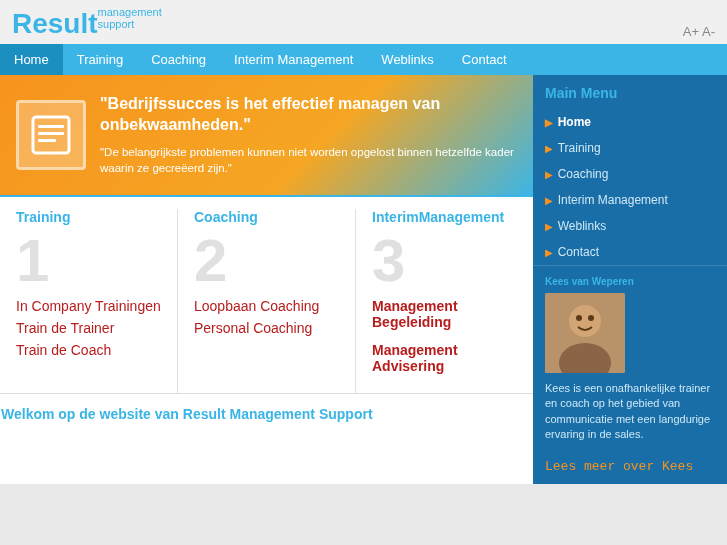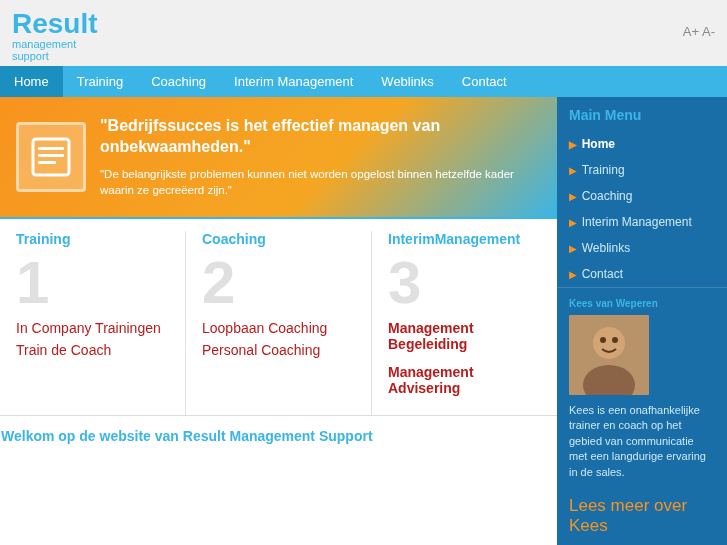--- a/index.html
+++ b/index.html
@@ -1,20 +1,20 @@
 <!DOCTYPE html>
 <html><head>
   <meta charset="utf-8">
   <style>
     * { margin: 0; padding: 0; box-sizing: border-box; }
     body { font-family: Arial, sans-serif; font-size: 13px; background: #e8e8e8; width: 727px; }
 
     
     #header { background: #f0f0f0; padding: 8px 12px 4px 12px; display: flex; align-items: flex-end; justify-content: space-between; }
-    #logo { display: flex; flex-direction: column; }
+    #logo { display: flex; flex-direction: row; }
     #logo-result { font-size: 28px; font-weight: bold; color: #555; }
     #logo-result span { color: #3ab5e6; }
     #logo-sub { font-size: 11px; color: #3ab5e6; margin-top: -2px; }
     #header-right { font-size: 13px; color: #888; align-self: flex-start; padding-top: 4px; margin-top: 12px; }
 
     
     #nav { background: #3ab5e6; display: flex; align-items: center; padding: 0; }
     .nav-item { padding: 8px 14px; color: #fff; font-size: 13px; cursor: pointer; display: inline-block; }
     .nav-item.active { background: #1a8fc0; }
 
@@ -38,34 +38,34 @@
     .section-col:last-child { border-right: none; }
     .section-title { font-size: 14px; font-weight: bold; color: #3ab5e6; margin-bottom: 6px; }
     .section-number { font-size: 60px; font-weight: bold; color: #e0e0e0; line-height: 1; margin-bottom: 4px; }
     .section-item { font-size: 14px; color: #b91c1c; padding: 3px 0; }
 
     
     #welcome { padding: 12px 1px; border-top: 1px solid #ddd; }
     #welcome-text { font-size: 14px; color: #3ab5e6; font-weight: bold; }
 
     
-    #sidebar { width: 170px; flex-shrink: 0; background: #1a6ea8; }
+    #sidebar { width: 194px; flex-shrink: 0; background: #1a6ea8; }
     #sidebar-header { background: #1a6ea8; padding: 10px 12px 8px 12px; }
     #sidebar-title { font-size: 14px; color: #fff; }
     #sidebar-title span { color: #3ab5e6; font-weight: bold; }
     #sidebar-menu { }
     .sidebar-item { padding: 6px 12px; font-size: 12px; color: #cce8f5; cursor: pointer; display: flex; align-items: center; gap: 5px; }
     .sidebar-item.active { color: #fff; font-weight: bold; }
     .sidebar-arrow { color: #f7931e; font-size: 10px; }
     #sidebar-person { background: #1a6ea8; padding: 10px 12px; border-top: 1px solid rgba(255,255,255,0.15); }
     #sidebar-person-title { font-size: 10px; color: #fff; margin-bottom: 6px; }
     #sidebar-person-title span { color: #3ab5e6; font-weight: bold; }
     #sidebar-photo { width: 80px; height: 80px; background: #c8a882; border-radius: 2px; overflow: hidden; margin-bottom: 8px; display: flex; align-items: center; justify-content: center; }
     #sidebar-bio { font-size: 11px; color: #cce8f5; line-height: 1.4; margin-bottom: 16px; }
-    #sidebar-link { font-size: 17px; color: #f7931e; cursor: pointer; }
+    #sidebar-link { font-size: 13px; color: #f7931e; cursor: pointer; font-family: Liberation Mono, monospace; }
   </style>
 </head>
 <body>
 
 <div id="header">
   <div id="logo">
     <div id="logo-result">
       <span>Re</span><span>sult</span>
     </div>
     <div id="logo-sub">
@@ -100,20 +100,21 @@
         <div id="hero-quote">"Bedrijfssucces is het effectief managen van onbekwaamheden."</div>
         <div id="hero-subquote">"De belangrijkste problemen kunnen niet worden opgelost binnen hetzelfde kader waarin ze gecreëerd zijn."</div>
       </div>
     </div>
 
     <div id="sections">
       <div class="section-col">
         <div class="section-title">Training</div>
         <div class="section-number">1</div>
         <div class="section-item">In Company Trainingen</div>
+        <div class="section-item">Train de Trainer</div>
         <div class="section-item">Train de Coach</div>
       </div>
       <div class="section-col">
         <div class="section-title">Coaching</div>
         <div class="section-number">2</div>
         <div class="section-item">Loopbaan Coaching</div>
         <div class="section-item">Personal Coaching</div>
       </div>
       <div class="section-col">
         <div class="section-title">InterimManagement</div>

